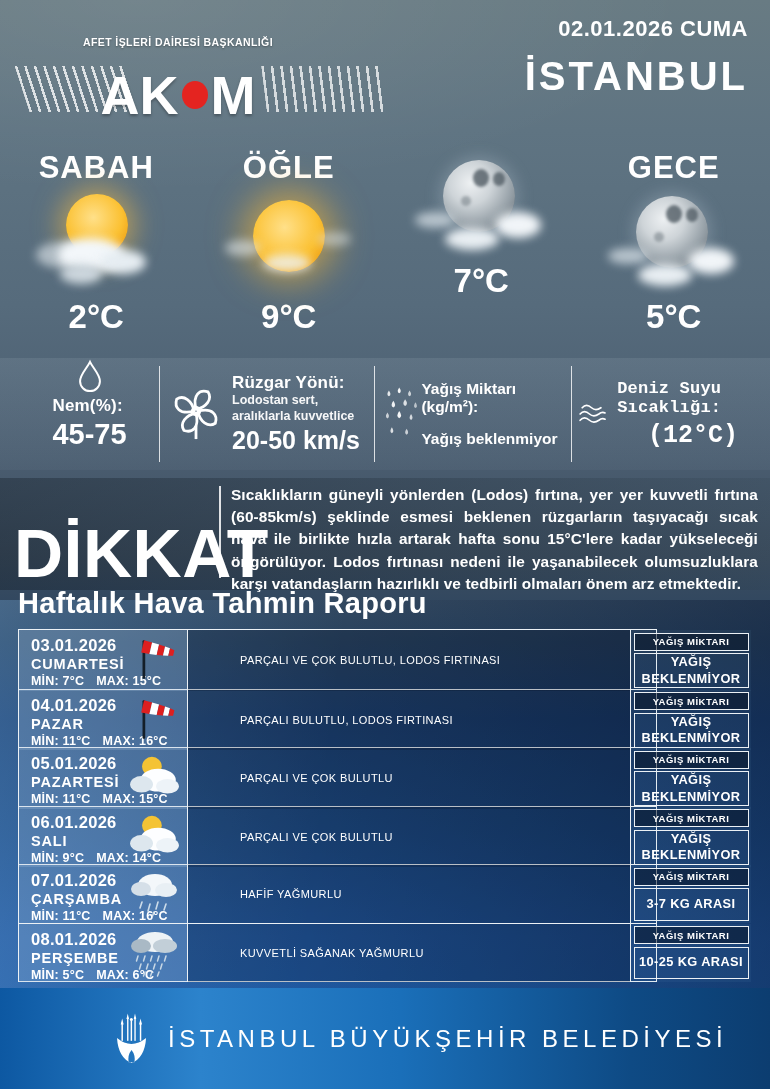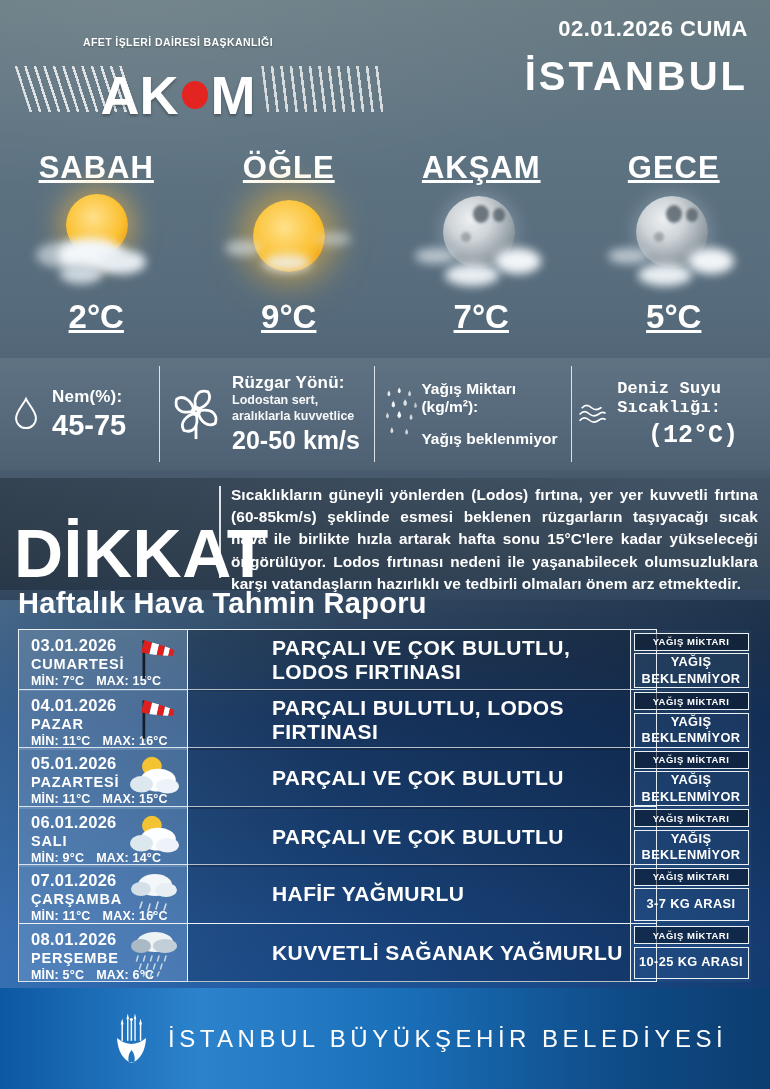--- a/index.html
+++ b/index.html
@@ -26,39 +26,39 @@
     background:repeating-linear-gradient(90deg, rgba(255,255,255,.92) 0 2.6px, rgba(255,255,255,0) 2.6px 9.5px);}
   .stripes-left{left:-6px;width:112px;transform:skewX(18deg);}
   .stripes-right{left:236px;width:118px;transform:skewX(7deg);opacity:.8;}
   .akom-core{position:absolute;left:50px;top:0;width:200px;text-align:center;z-index:2;}
   .akom-small{font-size:10.5px;font-weight:700;letter-spacing:.4px;white-space:nowrap;text-shadow:0 1px 2px rgba(0,0,0,.35);}
   .akom-word{display:flex;align-items:center;justify-content:center;font-size:54px;font-weight:800;line-height:1;margin-top:20px;text-shadow:0 2px 3px rgba(0,0,0,.3);}
   .o-ring{display:inline-block;width:19px;height:28px;border:13px solid #e42420;border-radius:50%;margin:0 3px;}
 
   
   .periods{position:absolute;top:150px;left:0;right:0;display:grid;grid-template-columns:repeat(4,1fr);}
-  .period{text-align:center;text-decoration:underline;}
+  .period{text-align:center;}
   .p-label{font-size:31px;font-weight:800;letter-spacing:1px;}
   .p-temp{font-size:33px;font-weight:800;margin-top:2px;}
   .stage{position:relative;width:132px;height:104px;margin:6px auto 0;}
   .sun{position:absolute;border-radius:50%;
     background:radial-gradient(circle at 44% 38%, #ffe089 0%, #fbc133 55%, #ec9d12 85%);
     box-shadow:0 0 26px 7px rgba(248,190,70,.55);}
   .moon{position:absolute;border-radius:50%;
     background:radial-gradient(circle at 38% 32%, #edf0f2 0%, #ced4d8 32%, #99a3aa 62%, #6e7981 86%, #5e6970 100%);
     box-shadow:0 0 16px 3px rgba(215,228,238,.25);}
   .crater{position:absolute;border-radius:50%;background:#3e4a53;filter:blur(1.5px);}
   .cloud{position:absolute;border-radius:50%;filter:blur(5px);}
 
   
   .metrics{position:absolute;top:358px;left:0;right:0;height:112px;display:flex;align-items:center;
     background:linear-gradient(180deg, rgba(210,225,235,.10), rgba(210,225,235,.04));}
   .metric{display:flex;align-items:center;height:100%;}
   .vdiv{width:1px;align-self:stretch;margin:8px 0;background:rgba(255,255,255,.8);}
-  .m-hum{width:159px;padding-left:12px;gap:12px;}
+  .m-hum{width:159px;padding-left:20px;flex-direction:column;}
   .m-wind{width:214px;padding-left:10px;gap:10px;}
   .m-rain{width:196px;padding-left:8px;gap:0;}
   .m-sea{width:197px;padding-left:6px;gap:10px;font-family:Liberation Mono, monospace;}
   .m-label{font-size:17px;font-weight:600;letter-spacing:.2px;}
   .m-big{font-size:29px;font-weight:700;margin-top:2px;}
   .m-sub{font-size:12.5px;font-weight:700;opacity:.95;line-height:1.25;}
   .m-mid{font-size:25px;font-weight:700;margin-top:1px;}
   .m-small-label{font-size:15.5px;font-weight:600;}
   .m-small-val{font-size:15.5px;font-weight:600;margin-top:14px;}
   .m-sea-val{font-size:25px;font-weight:700;text-align:center;margin-top:4px;}
@@ -73,21 +73,21 @@
   
   .weekly-title{position:absolute;top:587px;left:18px;font-size:29px;font-weight:700;letter-spacing:.3px;margin:0;}
   .wtable{position:absolute;top:629px;left:18px;width:639px;border:1.6px solid #ecf1f5;}
   .wrow{display:grid;grid-template-columns:168px 444px 120px;height:58.5px;border-top:1.6px solid #ecf1f5;}
   .wrow:first-child{border-top:none;}
   .cell-date{position:relative;padding:6px 0 0 12px;background:rgba(165,195,220,.26);}
   .d-date{font-size:16.5px;font-weight:600;letter-spacing:.3px;}
   .d-day{font-size:14.5px;font-weight:600;letter-spacing:.8px;margin-top:1px;}
   .d-minmax{display:flex;gap:12px;font-size:12.5px;font-weight:700;margin-top:2px;letter-spacing:.2px;}
   .d-icon{position:absolute;right:6px;top:5px;width:54px;height:48px;}
-  .cell-desc{display:flex;align-items:center;padding-left:84px;font-size:21px;font-weight:700;letter-spacing:.4px;
+  .cell-desc{display:flex;align-items:center;padding-left:52px;font-size:11px;font-weight:400;letter-spacing:.4px;
     border-left:1.6px solid #ecf1f5;border-right:1.6px solid #ecf1f5;background:rgba(4,14,34,.22);}
   .cell-precip{display:flex;flex-direction:column;padding:2.5px;gap:2.5px;background:rgba(120,160,200,.08);}
   .p-hdr{border:1.4px solid #ecf1f5;background:rgba(3,13,30,.5);font-size:9.5px;font-weight:800;letter-spacing:.5px;text-align:center;padding:2.5px 0;}
   .p-val{flex:1;border:1.4px solid #ecf1f5;display:flex;align-items:center;justify-content:center;text-align:center;
     font-size:12.8px;font-weight:600;line-height:1.3;letter-spacing:.4px;padding:0 2px;}
 
   
   .footer{position:absolute;top:988px;left:0;right:0;height:101px;display:flex;align-items:center;
     background:linear-gradient(90deg,#0d58a2 0%, #2c83cc 26%, #1a6fb9 52%, #0e4a84 82%, #0c3d70 100%);}
   .f-logo{margin-left:112px;width:40px;height:62px;flex:0 0 auto;}
@@ -135,21 +135,20 @@
         <div class="p-label">ÖĞLE</div>
         <div class="stage">
           <div class="sun" style="left:30px;top:8px;width:72px;height:72px;box-shadow:0 0 34px 10px rgba(248,185,55,.6);"></div>
           <div class="cloud" style="left:2px;top:48px;width:36px;height:16px;background:#dfe7ec;opacity:.6;"></div>
           <div class="cloud" style="left:94px;top:40px;width:34px;height:14px;background:#dfe7ec;opacity:.5;"></div>
           <div class="cloud" style="left:40px;top:62px;width:48px;height:18px;background:#eef3f6;opacity:.8;"></div>
         </div>
         <div class="p-temp">9°C</div>
       </div>
       <div class="period">
-        <div class="p-label">AKŞAM</div>
         <div class="stage">
           <div class="moon" style="left:28px;top:4px;width:72px;height:72px;"></div>
           <div class="crater" style="left:58px;top:13px;width:16px;height:18px;opacity:.7;"></div>
           <div class="crater" style="left:78px;top:16px;width:12px;height:14px;opacity:.65;"></div>
           <div class="crater" style="left:46px;top:40px;width:10px;height:10px;opacity:.35;"></div>
           <div class="cloud" style="left:0px;top:56px;width:40px;height:16px;background:#cfd9e0;opacity:.8;"></div>
           <div class="cloud" style="left:80px;top:56px;width:46px;height:26px;background:#f1f5f8;"></div>
           <div class="cloud" style="left:30px;top:72px;width:54px;height:22px;background:#e8eef2;"></div>
         </div>
         <div class="p-temp">7°C</div>

